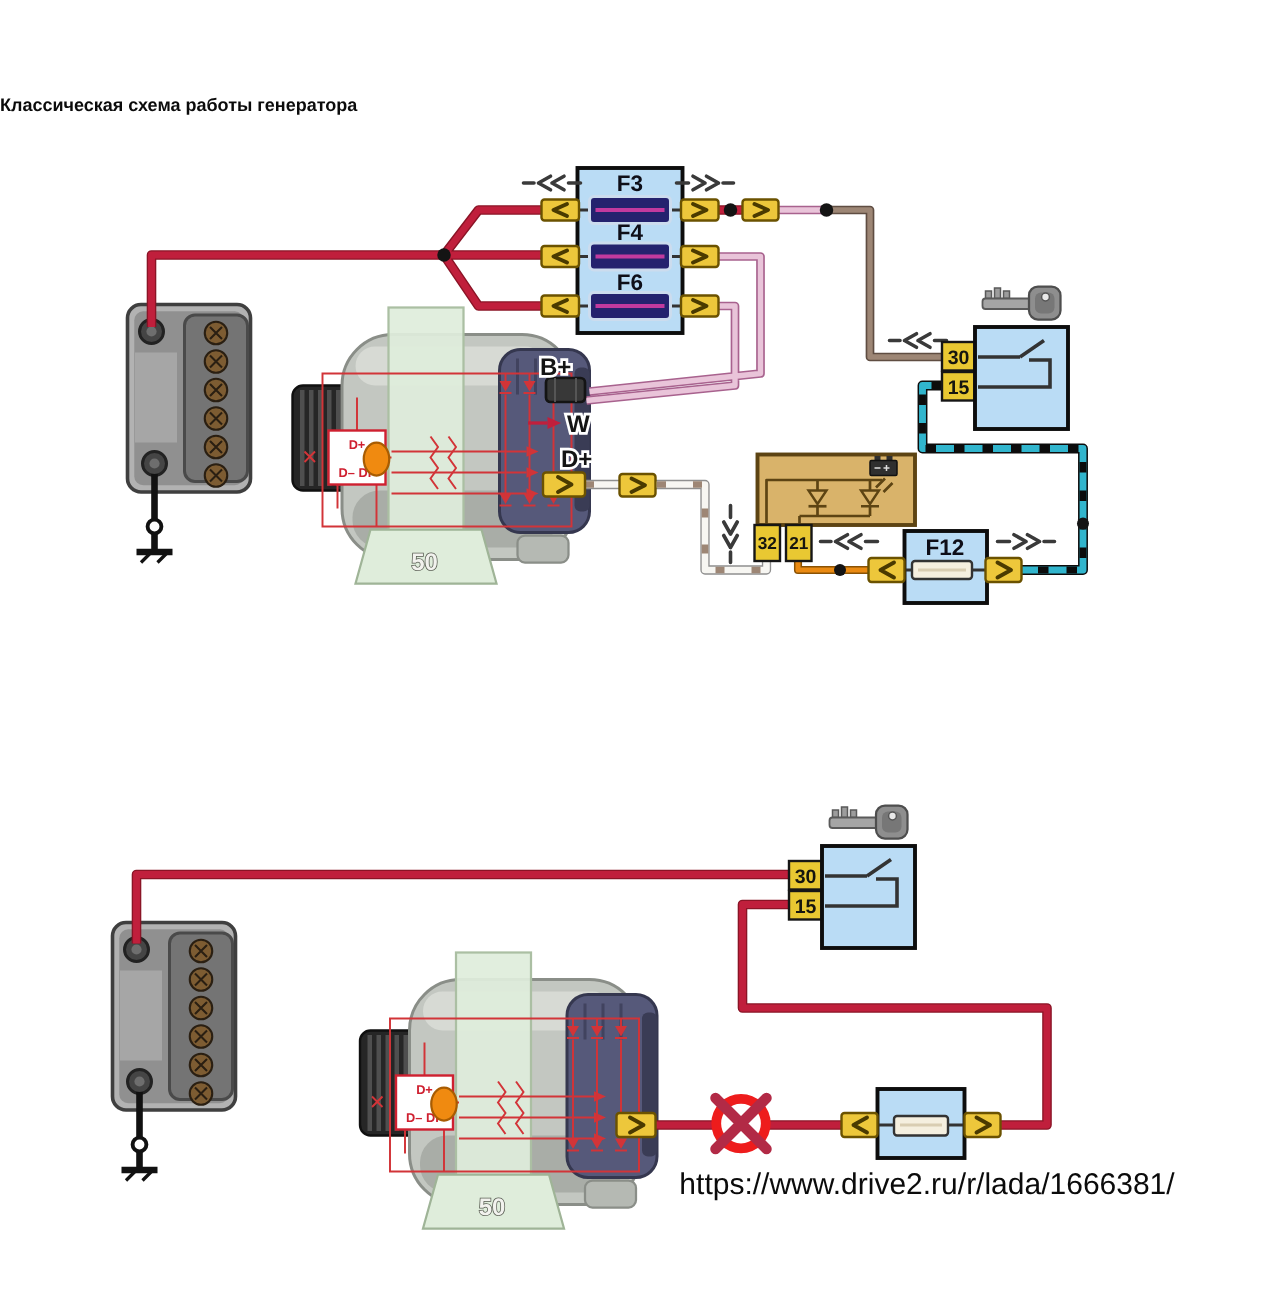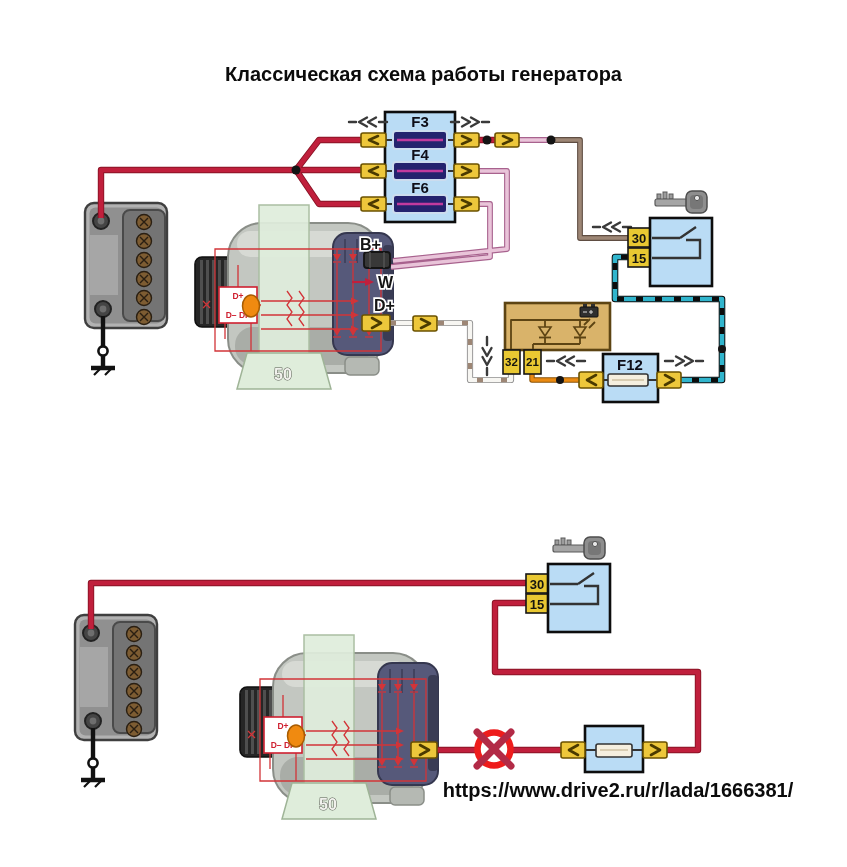--- a/index.html
+++ b/index.html
@@ -1,21 +1,21 @@
 <!DOCTYPE html>
 <html><head>
 <meta charset="utf-8">
 <style>
   html,body{margin:0;padding:0;background:#fff;}
   #stage{position:relative;width:847px;height:867px;background:#ffffff;overflow:hidden;
          font-family:"Liberation Sans",sans-serif;}
-  .title{position:absolute;left:0;width:847px;text-align:center;font-weight:700;
-         font-size:20px;color:#0b0b0b;letter-spacing:0px;}
+  .title{position:absolute;left:0;width:847px;text-align:left;font-weight:700;
+         font-size:12px;color:#0b0b0b;letter-spacing:0px;}
   .url{position:absolute;left:403px;top:779px;width:430px;text-align:center;
-       font-weight:700;font-size:20px;color:#0b0b0b;}
+       font-weight:400;font-size:20px;color:#0b0b0b;}
   svg{position:absolute;left:0;top:0;}
   
   .wb{fill:none;stroke-linejoin:round;stroke-linecap:butt;}
   .red-b{stroke:#8a1426;stroke-width:6.4}   .red{stroke:#c01f3c;stroke-width:4.6}
   .pink-b{stroke:#a8628e;stroke-width:5.8}  .pink{stroke:#e9c4d9;stroke-width:3.6}
   .brn-b{stroke:#5f4d42;stroke-width:5.8}   .brn{stroke:#9d8675;stroke-width:3.6}
   .cyn-b{stroke:#0c0c0c;stroke-width:6.6}   .cyn{stroke:#31b5cd;stroke-width:4.6}
   .cyn-s{stroke:#0c0c0c;stroke-width:4.6;stroke-dasharray:7 12}
   .org-b{stroke:#8a5204;stroke-width:5.4}   .org{stroke:#ea8a12;stroke-width:3.4}
   .wht-b{stroke:#8f8f8f;stroke-width:6.2}   .wht{stroke:#f7f6f2;stroke-width:4.4}

